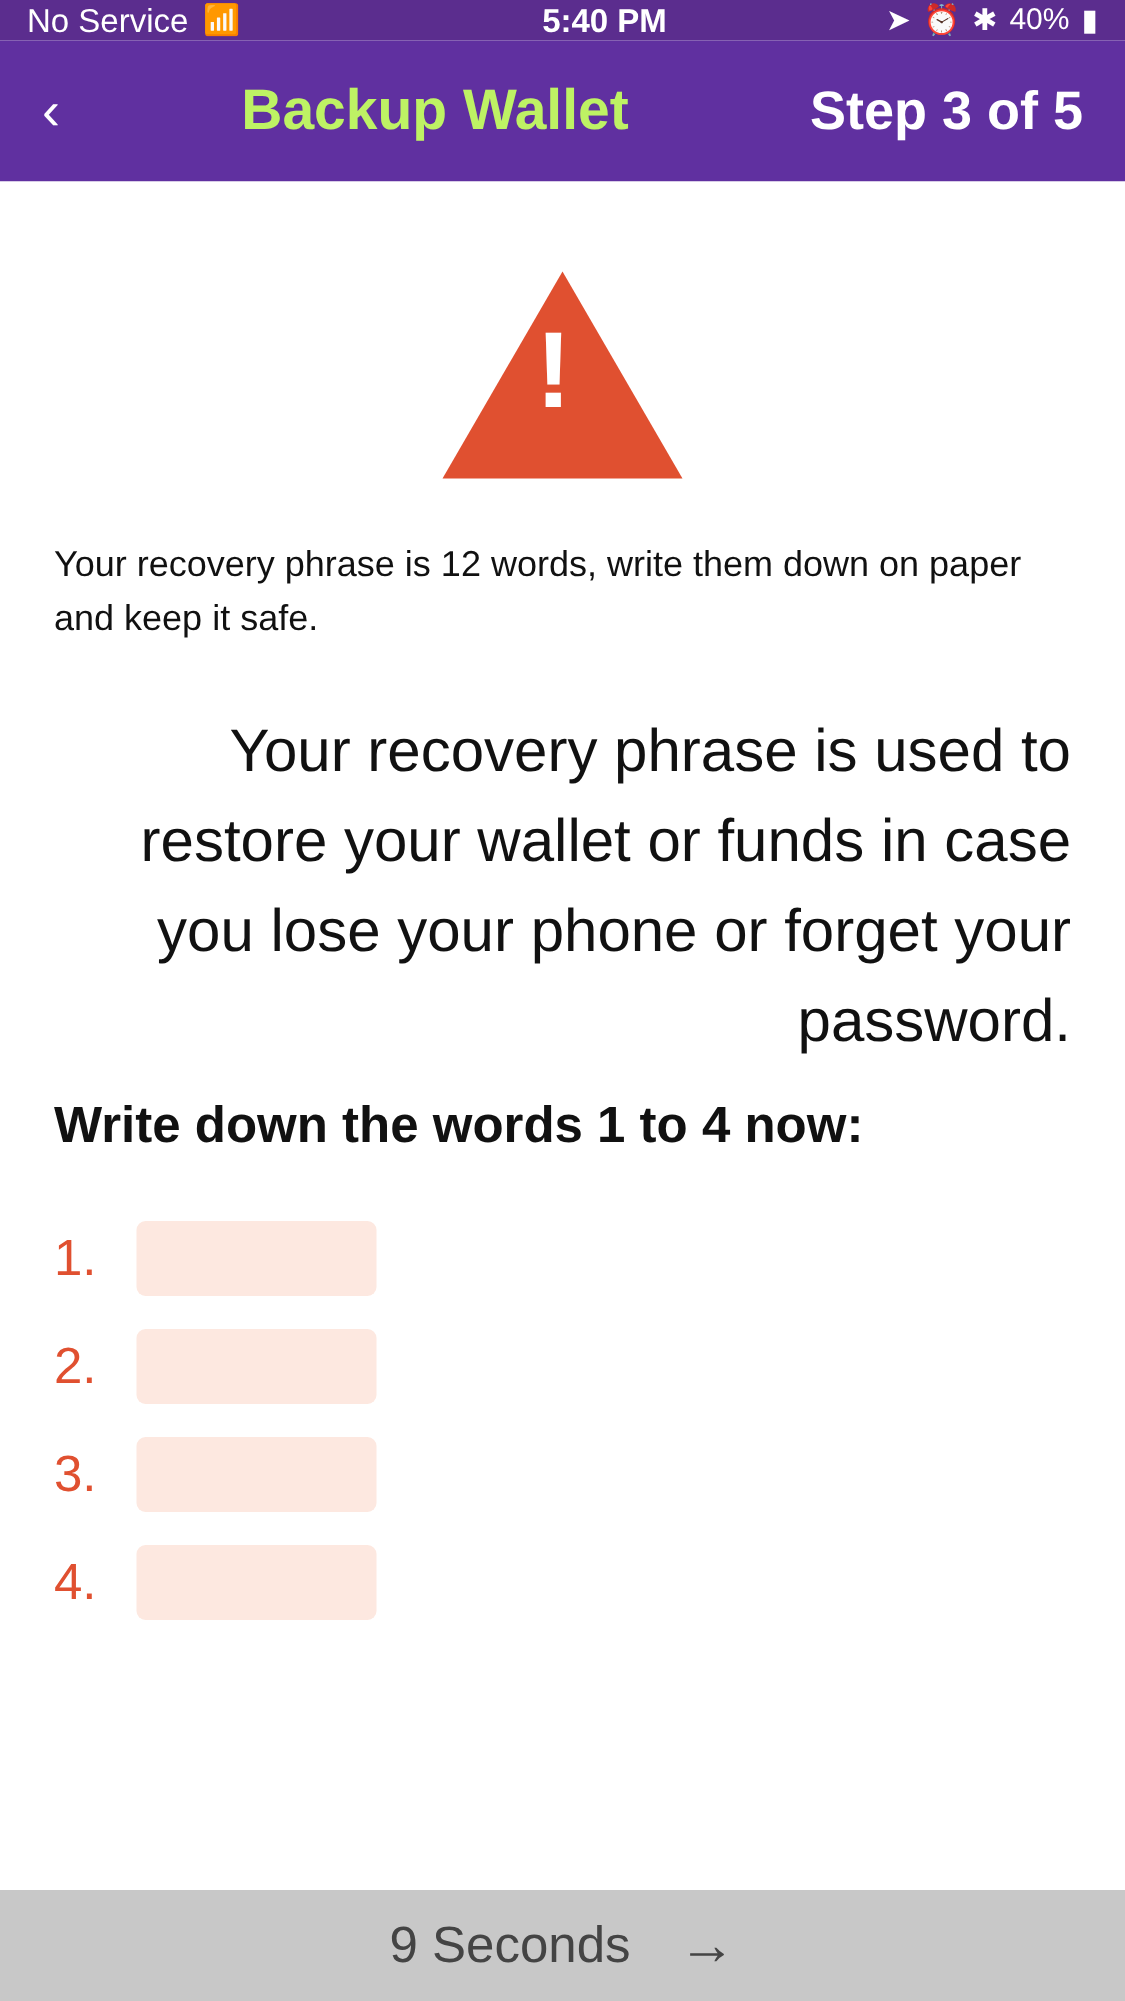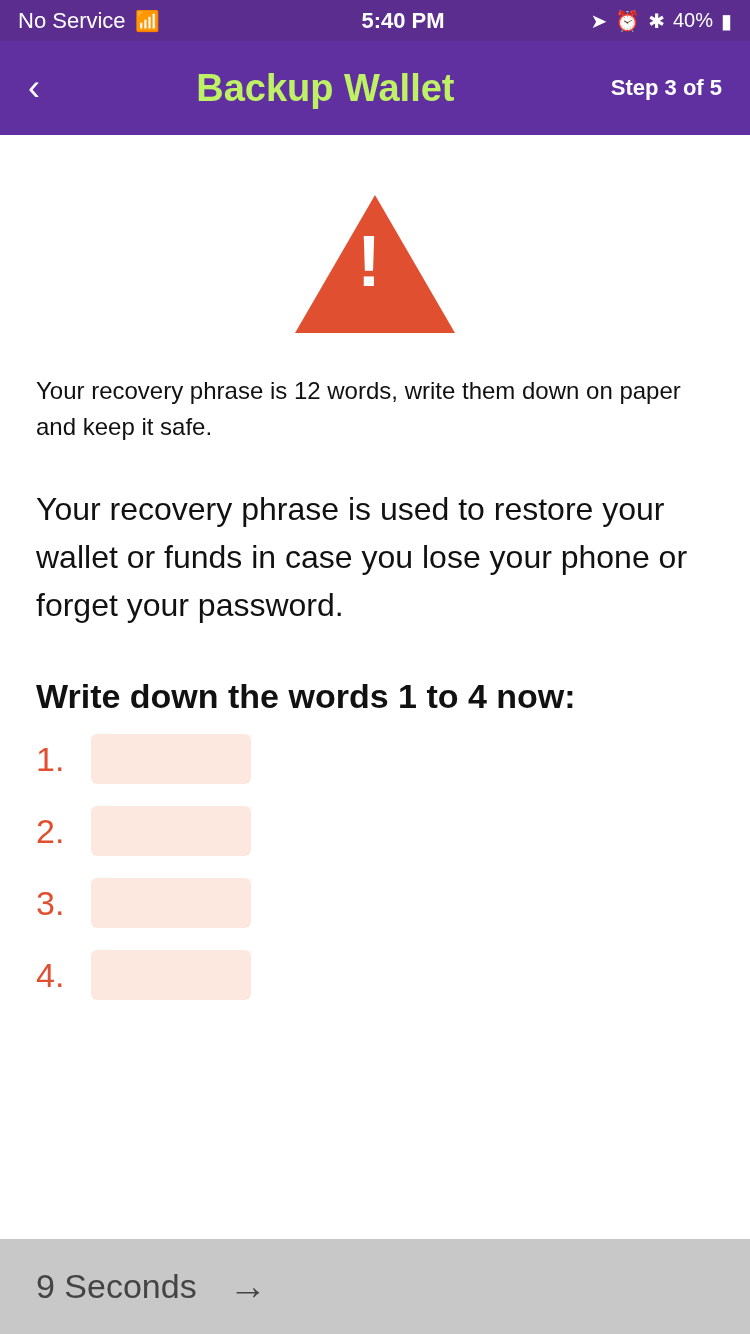--- a/index.html
+++ b/index.html
@@ -14,21 +14,21 @@
       min-height: 1334px;
       font-family: -apple-system, 'Helvetica Neue', Arial, sans-serif;
       background: #ffffff;
       position: relative;
       overflow-x: hidden;
     }
 
     
     .status-bar {
       width: 750px;
-      height: 41px;
+      height: 27px;
       background: #5b2d8e;
       display: flex;
       align-items: center;
       justify-content: space-between;
       padding: 0 18px;
       color: white;
       font-size: 22px;
       font-weight: 500;
     }
 
@@ -78,21 +78,21 @@
     .nav-title {
       font-size: 38px;
       font-weight: 600;
       color: #bef264;
       text-align: center;
       flex: 1;
       margin: 0 20px;
     }
 
     .nav-step {
-      font-size: 22px;
+      font-size: 36px;
       font-weight: 600;
       color: white;
       white-space: nowrap;
     }
 
     
     .main-content {
       padding: 40px 36px 0 36px;
       background: #ffffff;
     }
@@ -127,31 +127,32 @@
 
     
     .text-block {
       font-size: 24px;
       line-height: 1.5;
       color: #111111;
       margin-bottom: 40px;
     }
 
     .text-block-secondary {
-      font-size: 32px;
+      font-size: 40px;
       line-height: 1.5;
       color: #111111;
-      margin-bottom: 48px;
+      margin-bottom: 20px;
+      text-align: right;
     }
 
     .words-heading {
       font-size: 34px;
       font-weight: 700;
       color: #111111;
-      margin-bottom: 16px;
+      margin-bottom: 42px;
     }
 
     
     .word-list {
       list-style: none;
       padding: 0;
     }
 
     .word-item {
       display: flex;
@@ -174,25 +175,25 @@
       background: #fde8e0;
       border-radius: 6px;
     }
 
     
     .bottom-bar {
       position: fixed;
       bottom: 0;
       left: 0;
       width: 750px;
-      height: 95px;
+      height: 74px;
       background: #c8c8c8;
       display: flex;
       align-items: center;
-      justify-content: flex-start;
+      justify-content: center;
       padding: 0 36px;
       gap: 32px;
     }
 
     .bottom-timer {
       font-size: 34px;
       font-weight: 500;
       color: #444444;
     }
 

